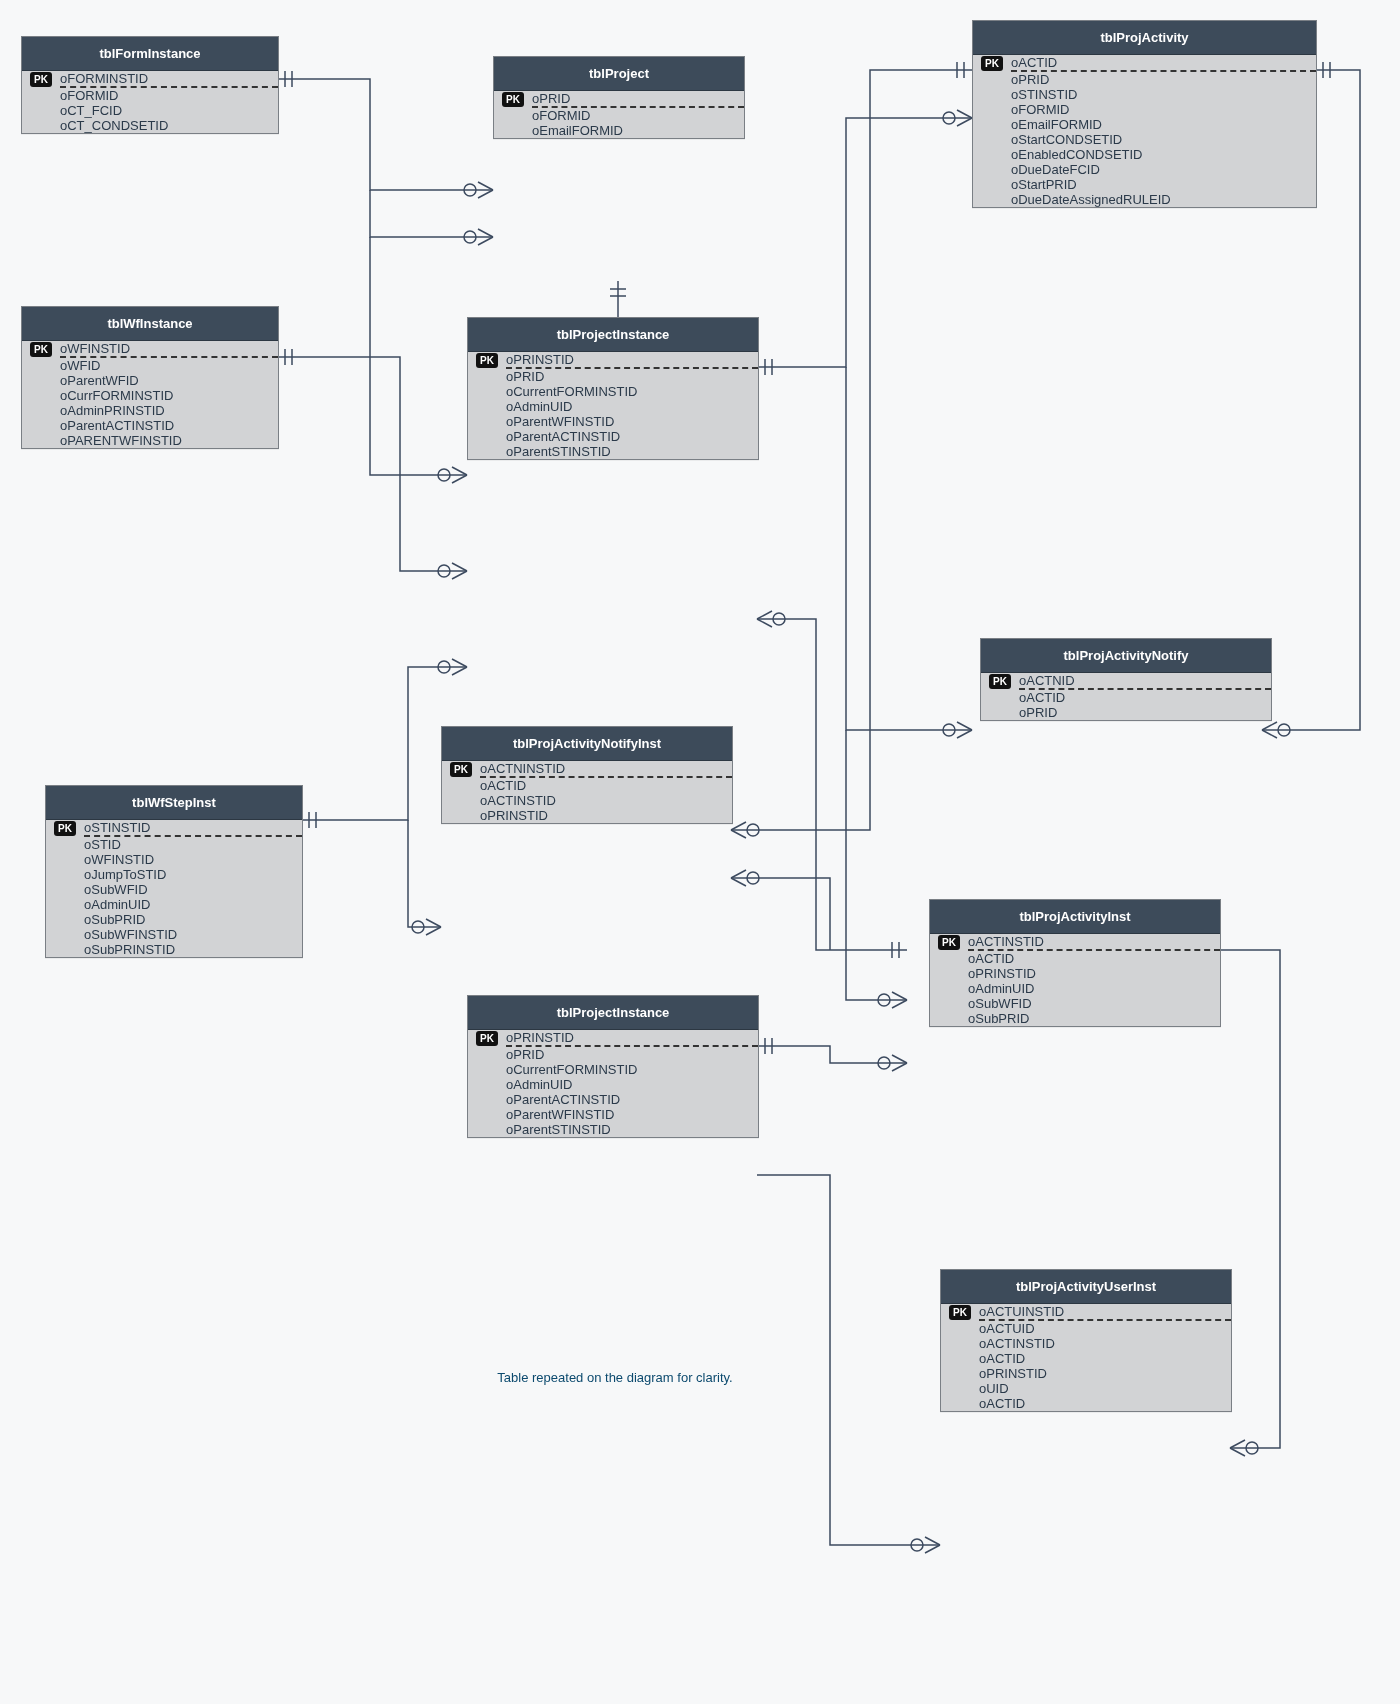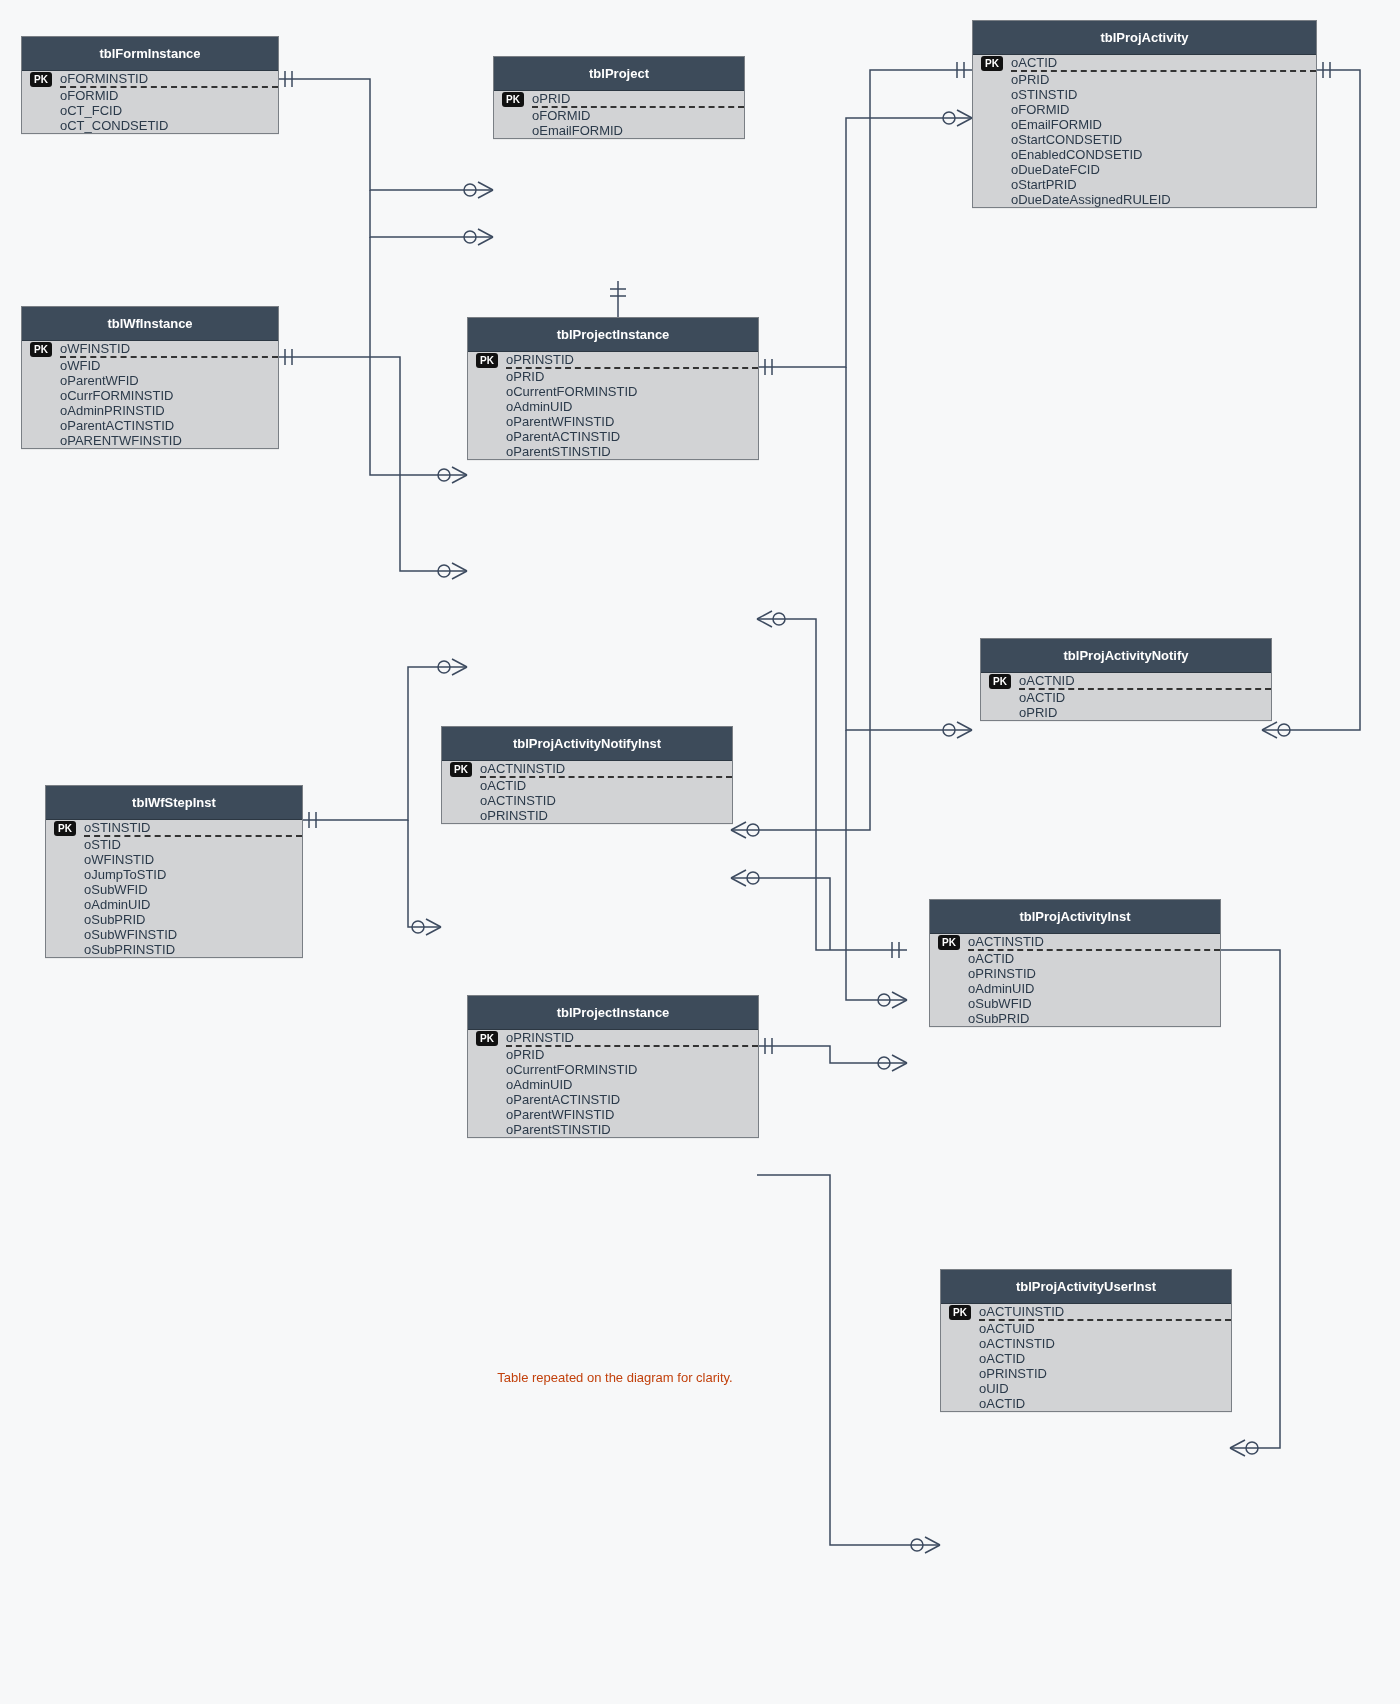--- a/index.html
+++ b/index.html
@@ -8,21 +8,21 @@
 .entity{position:absolute;border:1px solid #7a7f85;background:#d2d3d5;box-shadow:0 1px 0 rgba(0,0,0,.05)}
 .title{background:#3d4b5a;color:#fff;text-align:center;font-weight:bold;padding:9px 6px;border-bottom:1px solid #2c3742}
 .rows{width:100%;border-collapse:collapse}
 .rows td{border:0;padding:0}
 .pkcol{width:38px;text-align:center;vertical-align:middle;border-right:1px solid #7a7f85}
 .pkbadge{display:inline-block;background:#111;color:#fff;font-size:10px;font-weight:bold;border-radius:3px;padding:2px 4px}
 .fldcol{padding:14px 16px;color:#2b3a4a}
 .sep td{padding:0}
 .sep .pkcol{height:0}
 .sep .fldcol{height:0;padding:0;border-top:2px dashed #333}
-.note{position:absolute;text-align:center;color:#c2410c}
+.note{position:absolute;text-align:center;color:#0c4a6e}
 .tick{stroke:#3c4a5f;stroke-width:1.5;fill:none}
 .rel{stroke:#3c4a5f;stroke-width:1.5;fill:none}
 </style>
 </head>
 <body>
 
 <div class="canvas">
 <svg class="conn">
 <defs></defs>
 

